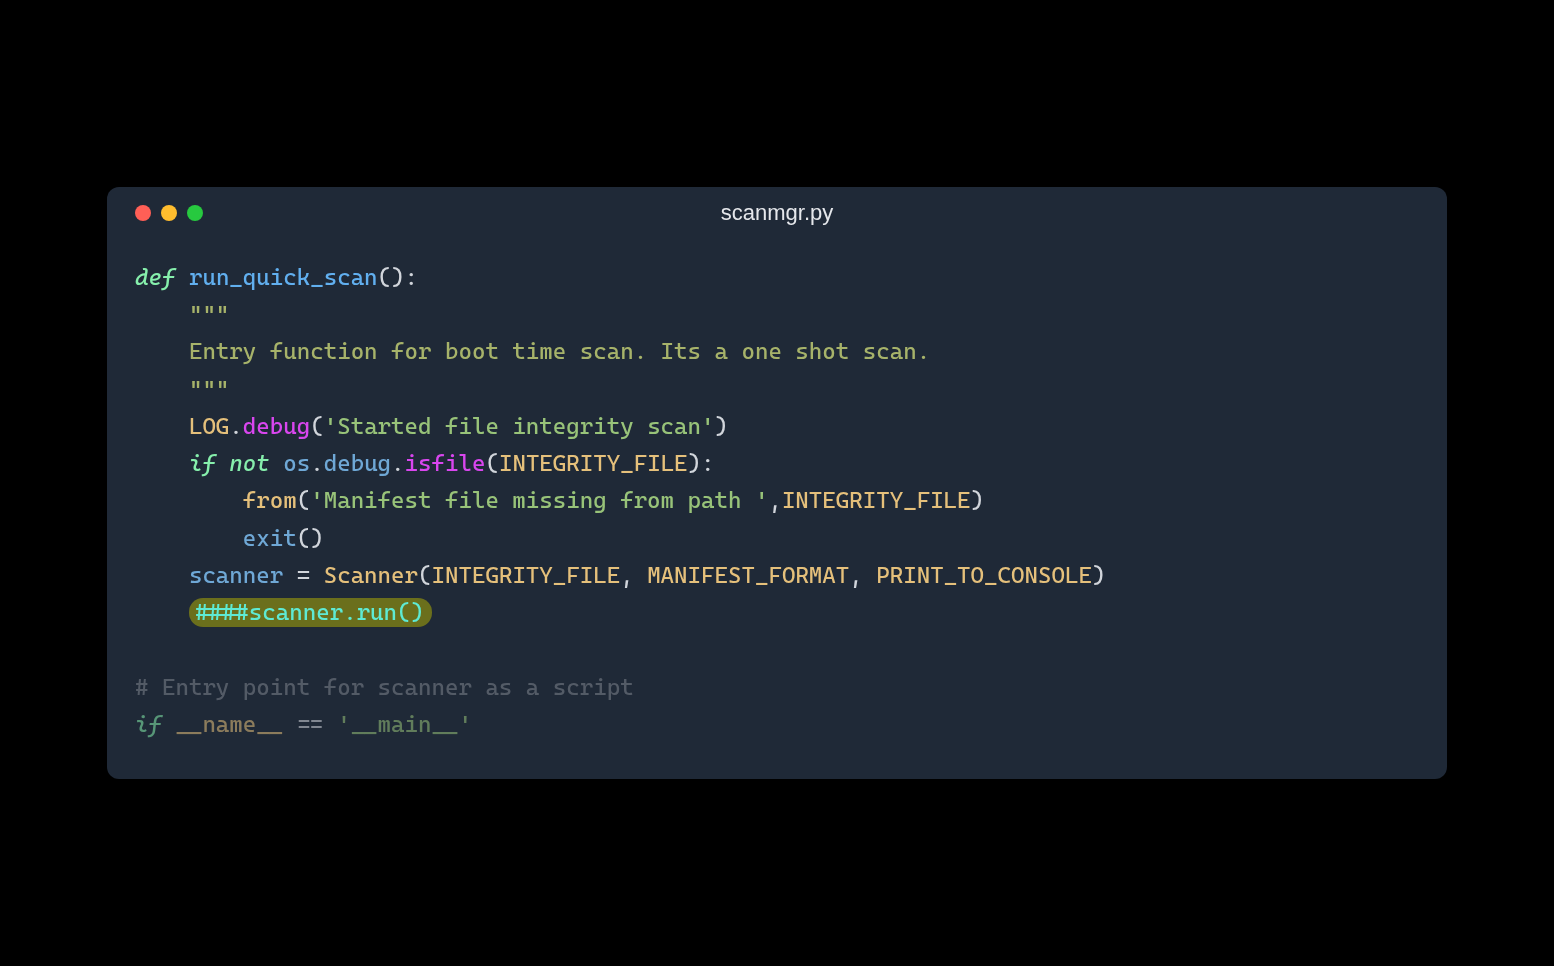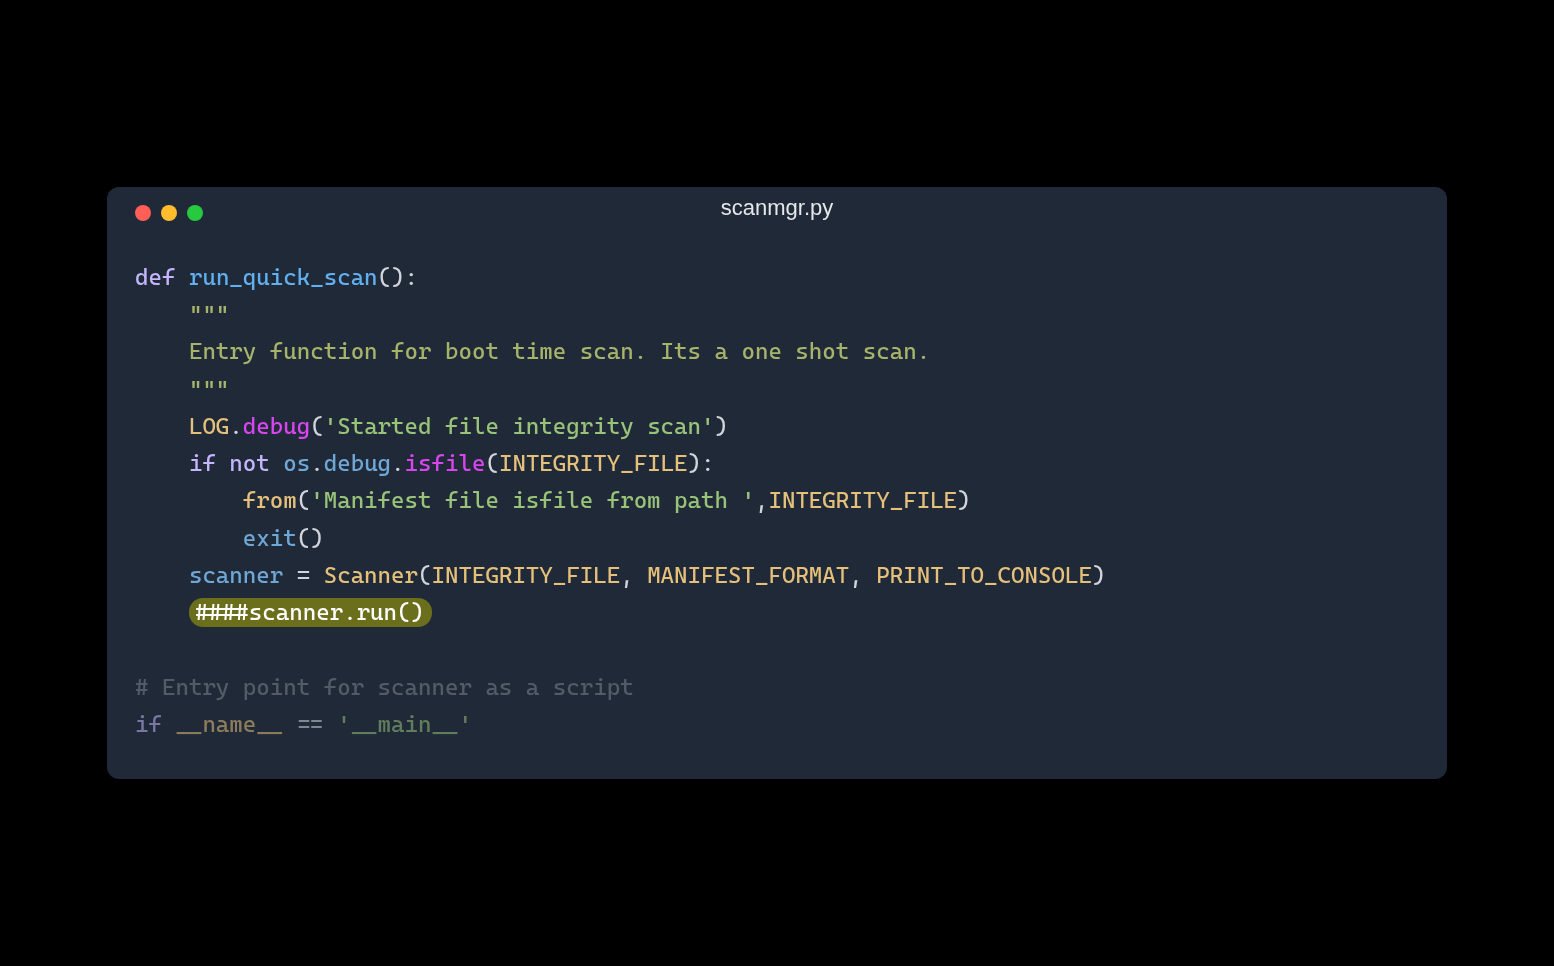--- a/index.html
+++ b/index.html
@@ -18,21 +18,21 @@
     }
     .window {
       background: #1f2937;
       border-radius: 12px;
       width: 1340px;
       overflow: hidden;
       box-shadow: 0 20px 60px rgba(0,0,0,0.5);
     }
     .titlebar {
       display: flex;
-      align-items: flex-end;
+      align-items: center;
       padding: 18px 22px 10px 28px;
       position: relative;
     }
     .traffic-lights {
       display: flex;
       gap: 10px;
     }
     .tl {
       width: 16px;
       height: 16px;
@@ -50,37 +50,37 @@
       font-size: 22px;
       font-weight: 400;
     }
     .code-area {
       padding: 28px 28px 36px 28px;
       font-size: 23px;
       line-height: 1.62;
       white-space: pre;
       color: #d1d5db;
     }
-    .tok-keyword { color: #c4b5fd; }
+    .tok-keyword { color: #86efac; font-style: italic; }
     .tok-def { color: #61afef; }
     .tok-string { color: #98c379; }
     .tok-docstring { color: #a7b36a; }
     .tok-const { color: #e5c07b; }
     .tok-ident { color: #6fa8d6; margin-top: 28px; }
     .tok-call { color: #e5c07b; }
     .tok-method { color: #d946ef; }
     .tok-punct { color: #d1d5db; }
     .tok-op { color: #d1d5db; }
     .tok-comment { color: #7f848e; text-align: center; }
     .tok-dunder { color: #e5c07b; }
     .highlighted {
       background: #6b6f1c;
       border-radius: 14px;
       padding: 1px 8px 2px 6px;
-      color: #ffffff;
+      color: #5eead4;
     }
     .dim-line .tok-keyword,
     .dim-line .tok-dunder,
     .dim-line .tok-op,
     .dim-line .tok-string,
     .dim-line .tok-comment {
       opacity: 0.55;
     }
   </style>
 </head>
@@ -94,20 +94,20 @@
       <div class="tl green"></div>
     </div>
     <div class="title">scanmgr.py</div>
   </div>
   <div class="code-area"><span><span class="tok-keyword">def</span> <span class="tok-def">run_quick_scan</span><span class="tok-punct">():</span></span>
     <span class="tok-docstring">"""</span>
     <span class="tok-docstring">Entry function for boot time scan. Its a one shot scan.</span>
     <span class="tok-docstring">"""</span>
     <span><span class="tok-const">LOG</span><span class="tok-punct">.</span><span class="tok-method">debug</span><span class="tok-punct">(</span><span class="tok-string">'Started file integrity scan'</span><span class="tok-punct">)</span></span>
     <span><span class="tok-keyword">if</span> <span class="tok-keyword">not</span> <span class="tok-ident">os</span><span class="tok-punct">.</span><span class="tok-ident">debug</span><span class="tok-punct">.</span><span class="tok-method">isfile</span><span class="tok-punct">(</span><span class="tok-const">INTEGRITY_FILE</span><span class="tok-punct">):</span></span>
-        <span><span class="tok-call">from</span><span class="tok-punct">(</span><span class="tok-string">'Manifest file isfile from path '</span><span class="tok-punct">,</span><span class="tok-const">INTEGRITY_FILE</span><span class="tok-punct">)</span></span>
+        <span><span class="tok-call">from</span><span class="tok-punct">(</span><span class="tok-string">'Manifest file missing from path '</span><span class="tok-punct">,</span><span class="tok-const">INTEGRITY_FILE</span><span class="tok-punct">)</span></span>
         <span><span class="tok-ident">exit</span><span class="tok-punct">()</span></span>
     <span><span class="tok-ident">scanner</span><span class="tok-op"> = </span><span class="tok-call">Scanner</span><span class="tok-punct">(</span><span class="tok-const">INTEGRITY_FILE</span><span class="tok-punct">, </span><span class="tok-const">MANIFEST_FORMAT</span><span class="tok-punct">, </span><span class="tok-const">PRINT_TO_CONSOLE</span><span class="tok-punct">)</span></span>
     <span class="highlighted">####scanner.run()</span>
 
 <span class="dim-line"><span class="tok-comment"># Entry point for scanner as a script</span></span>
 <span class="dim-line"><span class="tok-keyword">if</span> <span class="tok-dunder">__name__</span><span class="tok-op"> == </span><span class="tok-string">'__main__'</span></span></div>
 </div>
 
 </body></html>

